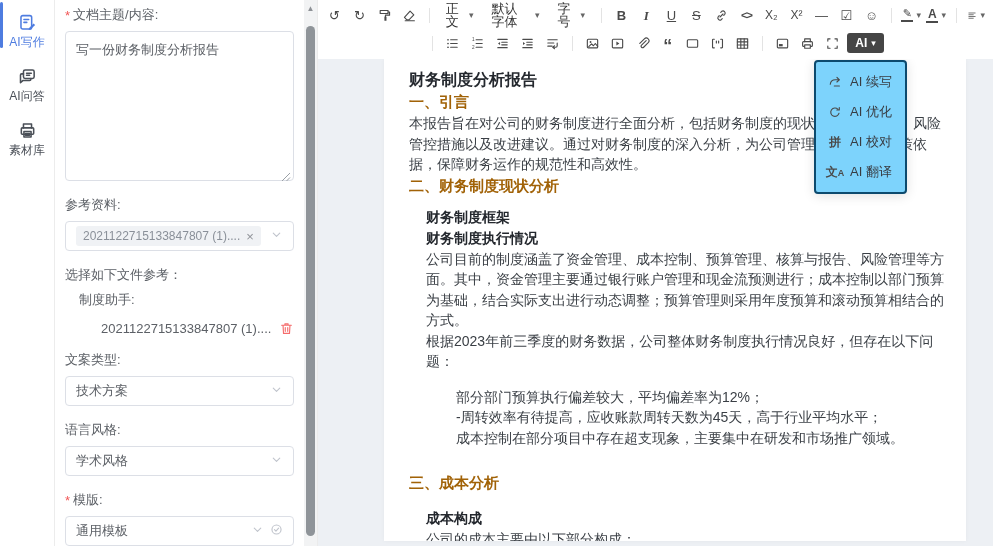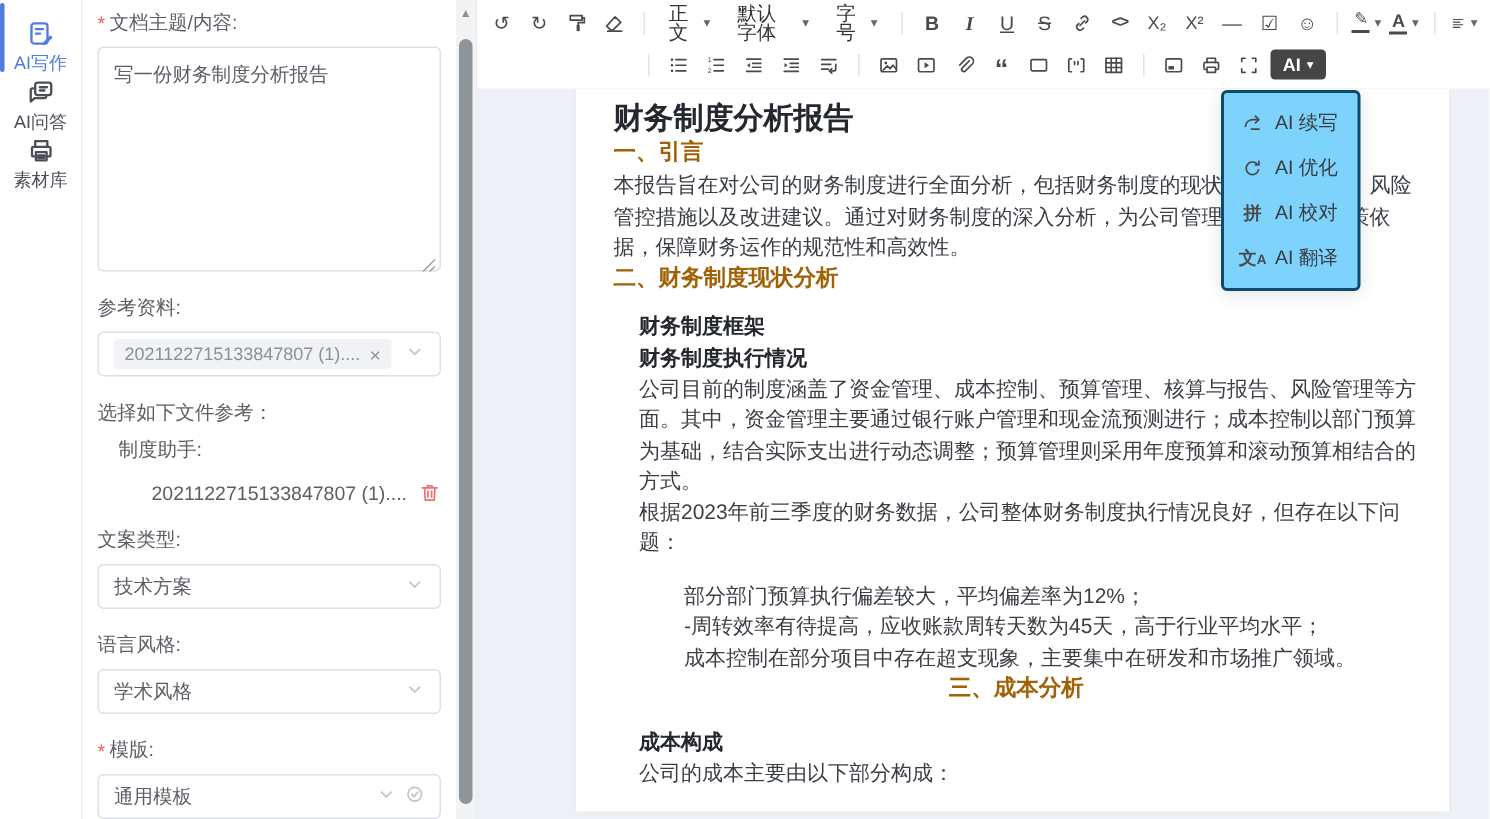--- a/index.html
+++ b/index.html
@@ -2,21 +2,21 @@
 <html><head>
 <meta charset="utf-8">
 <style>
   *{margin:0;padding:0;box-sizing:border-box}
   html,body{width:993px;height:546px;overflow:hidden}
   body{font-family:"Liberation Sans","DejaVu Sans",sans-serif;background:#fff;color:#333;font-size:13px}
   .app{display:flex;width:993px;height:546px}
 
   
   .rail{width:55px;flex:0 0 55px;background:#fff;border-right:1px solid #ececec;position:relative;
-        display:flex;flex-direction:column;align-items:center;padding-top:12px;}
+        display:flex;flex-direction:column;align-items:center;padding-top:12px;gap:15px}
   .rail-indicator{position:absolute;left:0;top:2px;width:3px;height:46px;background:#4e7ce0;border-radius:2px}
   .rail-item{display:flex;flex-direction:column;align-items:center;gap:2px;cursor:pointer;color:#4a4f57}
   .rail-item .ricon{width:20px;height:20px;display:flex;align-items:center;justify-content:center}
   .rail-item .ricon svg{width:19px;height:19px;stroke:currentColor;fill:none;stroke-width:1.3;stroke-linecap:round;stroke-linejoin:round}
   .rail-item .rlabel{font-size:12px}
   .rail-item.active{color:#4e7ce0}
 
   
   .form-panel{width:249px;flex:0 0 249px;background:#fff;padding:4px 10px 0 10px;overflow:hidden}
   .flabel{font-size:13px;color:#5c6066;margin:15px 0 7px;display:flex;align-items:center}
@@ -68,21 +68,21 @@
   .ai-btn{display:inline-flex;align-items:center;gap:4px;background:#454545;color:#fff;border-radius:3px;
           padding:3px 8px;font-size:12px;font-weight:600;margin:16px 2px;cursor:pointer}
   .ai-btn .caret{color:#fff}
 
   
   .canvas{flex:1;background:#edf0f4;position:relative;overflow:hidden}
   .page{position:absolute;left:66px;top:0;width:582px;height:482px;background:#fff;
         padding:9px 20px 0 25px;overflow:hidden;box-shadow:0 0 4px rgba(0,0,0,.04)}
   .blk{color:#3a3f45}
   .blk.p{font-size:14px;line-height:20.5px}
-  .blk.h1{font-size:20px;font-weight:700;line-height:23px;color:#24282e}
+  .blk.h1{font-size:16px;font-weight:700;line-height:23px;color:#24282e}
   .blk.h2{font-size:15px;font-weight:700;line-height:22px;color:#a16207}
   .blk.h3{font-size:14px;font-weight:700;line-height:21px;color:#24282e}
   .blk.ind1{margin-left:17px}
   .blk.ind2{margin-left:47px}
 
   
   .ai-menu{position:absolute;left:496px;top:1px;width:93px;background:#7dd3fc;border:2px solid #0c4a6e;
            border-radius:4px;box-shadow:0 2px 12px rgba(0,0,0,.12);padding:5px 0;z-index:5}
   .ai-menu-item{display:flex;align-items:center;gap:7px;height:30px;padding:0 11px;font-size:13px;
                 color:#383c42;cursor:pointer;white-space:nowrap}
@@ -426,21 +426,21 @@
             <div class="blk h2">一、引言</div>
             <div class="blk p">本报告旨在对公司的财务制度进行全面分析，包括财务制度的现状、存在的问题、风险管控措施以及改进建议。通过对财务制度的深入分析，为公司管理层提供科学决策依据，保障财务运作的规范性和高效性。</div>
             <div class="blk h2">二、财务制度现状分析</div>
             <div class="blk h3 ind1" style="margin-top: 10px;">财务制度框架</div>
             <div class="blk h3 ind1">财务制度执行情况</div>
             <div class="blk p ind1">公司目前的制度涵盖了资金管理、成本控制、预算管理、核算与报告、风险管理等方面。其中，资金管理主要通过银行账户管理和现金流预测进行；成本控制以部门预算为基础，结合实际支出进行动态调整；预算管理则采用年度预算和滚动预算相结合的方式。</div>
             <div class="blk p ind1">根据2023年前三季度的财务数据，公司整体财务制度执行情况良好，但存在以下问题：</div>
             <div class="blk p ind2" style="margin-top: 15px;">部分部门预算执行偏差较大，平均偏差率为12%；</div>
             <div class="blk p ind2">-周转效率有待提高，应收账款周转天数为45天，高于行业平均水平；</div>
             <div class="blk p ind2">成本控制在部分项目中存在超支现象，主要集中在研发和市场推广领域。</div>
-            <div class="blk h2" style="margin-top: 0; text-align: center;">三、成本分析</div>
+            <div class="blk h2" style="margin-top: 24px;">三、成本分析</div>
             <div class="blk h3 ind1" style="margin-top: 14px;">成本构成</div>
             <div class="blk p ind1">公司的成本主要由以下部分构成：</div>
           </div>
       </div>
       <div class="ai-menu" id="aimenu">
           <div class="ai-menu-item">
             <span class="micon">
               <svg viewBox="0 0 16 16">
                 <path d="M2.6 10.6c.4-3.4 3-5.2 5.8-5.2h4.2"></path>
                 <path d="M10.2 2.8l2.6 2.6-2.6 2.6"></path>

